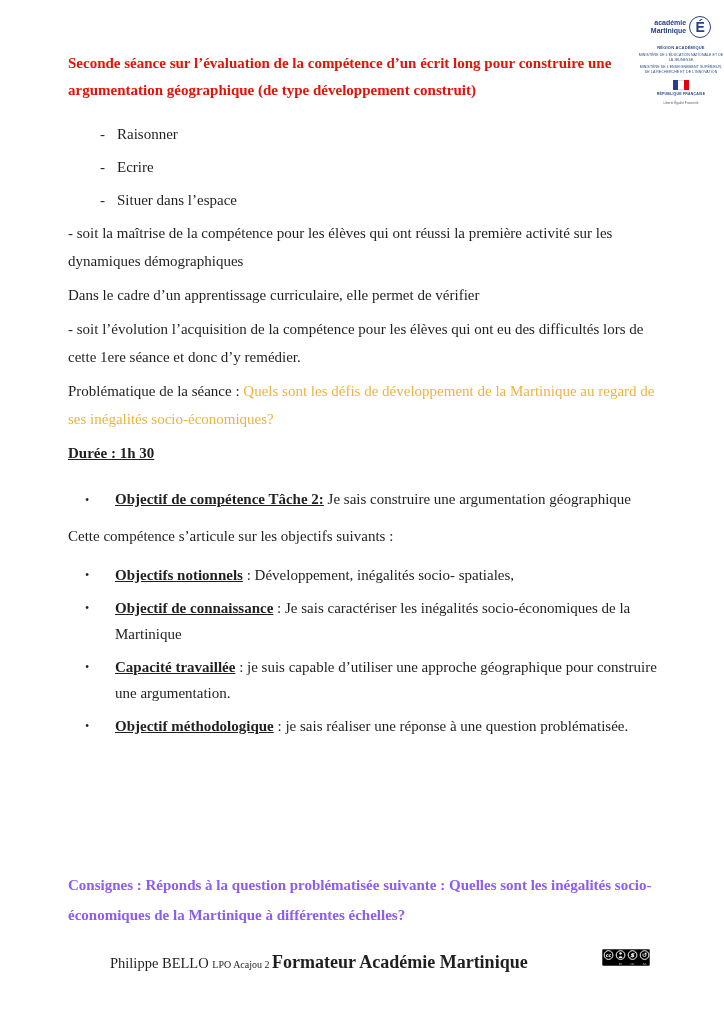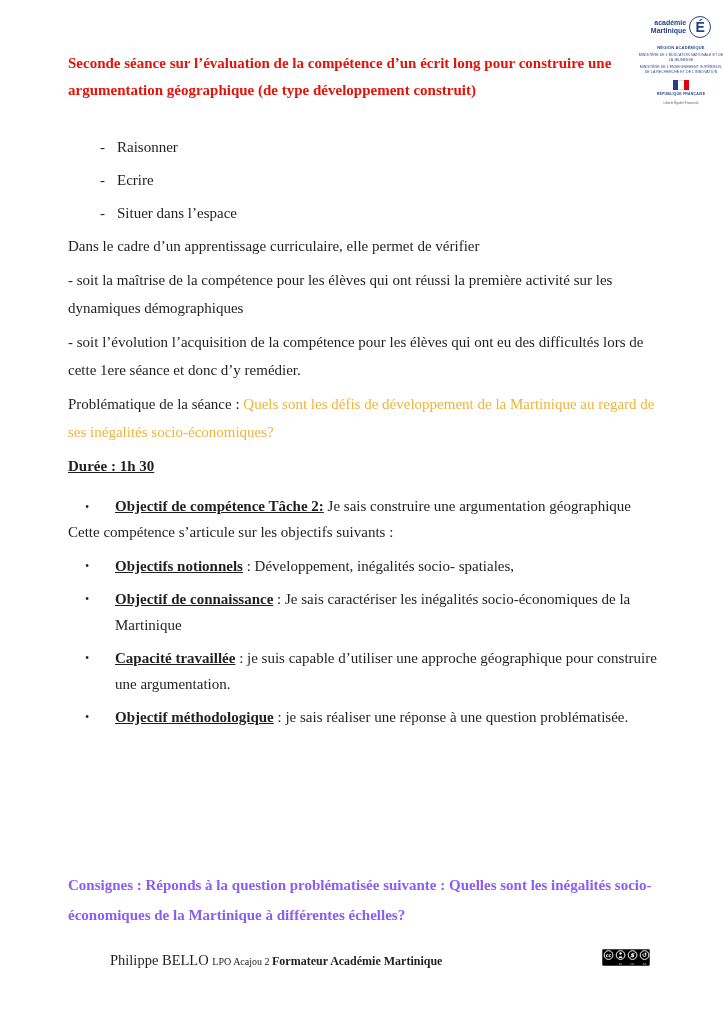--- a/index.html
+++ b/index.html
@@ -2,41 +2,41 @@
 <html><head>
 <meta charset="utf-8">
 <style>
   html,body{margin:0;padding:0;}
   body{
     width:724px;height:1024px;background:#ffffff;position:relative;
     font-family:"Liberation Serif", serif;color:#1f1f1f;overflow:hidden;
   }
   
   .content{position:absolute;left:68px;top:50px;width:592px;font-size:15px;line-height:28px;}
-  .doc-title{color:#e41309;font-weight:bold;line-height:27px;margin-bottom:29px;}
+  .doc-title{color:#e41309;font-weight:bold;line-height:27px;margin-bottom:16px;}
   .para{margin:0 0 6px 0;}
   .dash-list{margin:0 0 2px 0;}
   .dash-item{line-height:28px;margin-bottom:5px;margin-left:32px;}
   .dash{display:inline-block;width:17px;}
   .heading-ul{font-weight:bold;text-decoration:underline;line-height:28px;margin:0 0 6px 0;}
   .gold{color:#edb43c;}
-  .task-para{margin:1px 0 8px 0;line-height:25px;}
+  .task-para{margin:1px 0 8px 0;line-height:36px;}
   .task-bullet{display:inline-block;width:47px;padding-left:17px;box-sizing:border-box;font-size:12px;}
   .bold-ul{font-weight:bold;text-decoration:underline;}
   .obj-list{margin-top:2px;}
   .obj-item{display:flex;line-height:26px;margin-bottom:7px;}
   .obj-gutter{flex:0 0 47px;padding-left:17px;box-sizing:border-box;font-size:12px;}
   .obj-body{flex:1;}
   .obj-label{font-weight:bold;text-decoration:underline;}
   
   .consignes{position:absolute;left:68px;top:870px;width:600px;color:#8b5cf6;font-weight:bold;
              font-size:15px;line-height:30px;}
   .footer-line{position:absolute;left:110px;top:952px;font-size:14.5px;white-space:nowrap;}
   .footer-school{font-size:10px;}
-  .footer-role{font-weight:bold;font-size:12px;}
+  .footer-role{font-weight:bold;font-size:18px;}
   .cc-badge{position:absolute;left:602px;top:949px;}
   
   .logo{position:absolute;left:638px;top:16px;width:86px;text-align:center;
         font-family:"Liberation Sans", sans-serif;color:#2b4a8b;}
   .logo-top{display:flex;justify-content:center;align-items:center;gap:3px;}
   .acad-text{font-size:7px;font-weight:bold;line-height:1.15;text-align:right;color:#24418c;}
   .e-circle{width:22px;height:22px;border:1.6px solid #24418c;border-radius:50%;
             display:flex;align-items:center;justify-content:center;
             font-size:14px;font-weight:bold;color:#24418c;box-sizing:border-box;}
   .logo-region{margin-top:7px;font-size:4px;font-weight:bold;letter-spacing:.2px;}
@@ -83,23 +83,23 @@
     </div>
     <div class="dash-item">
       <span class="dash">-</span><span>Ecrire</span>
     </div>
     <div class="dash-item">
       <span class="dash">-</span><span>Situer dans l’espace</span>
     </div>
   </div>
 
 
+  <p class="para">- soit la maîtrise de la compétence pour les élèves qui ont réussi la première activité sur les dynamiques démographiques</p>
+
   <p class="para">Dans le cadre d’un apprentissage curriculaire, elle permet de vérifier</p>
-
-  <p class="para">- soit la maîtrise de la compétence pour les élèves qui ont réussi la première activité sur les dynamiques démographiques</p>
 
   <p class="para">- soit l’évolution l’acquisition de la compétence pour les élèves qui ont eu des difficultés lors de cette 1ere séance et donc d’y remédier.</p>
 
   <p class="para">
     <span>Problématique  de la séance : </span><span class="gold">Quels sont les défis de développement de la Martinique au regard de ses inégalités socio-économiques?</span>
   </p>
 
   <div class="heading-ul" style="margin-bottom:14px;">Durée : 1h 30</div>
 
   <p class="task-para">

